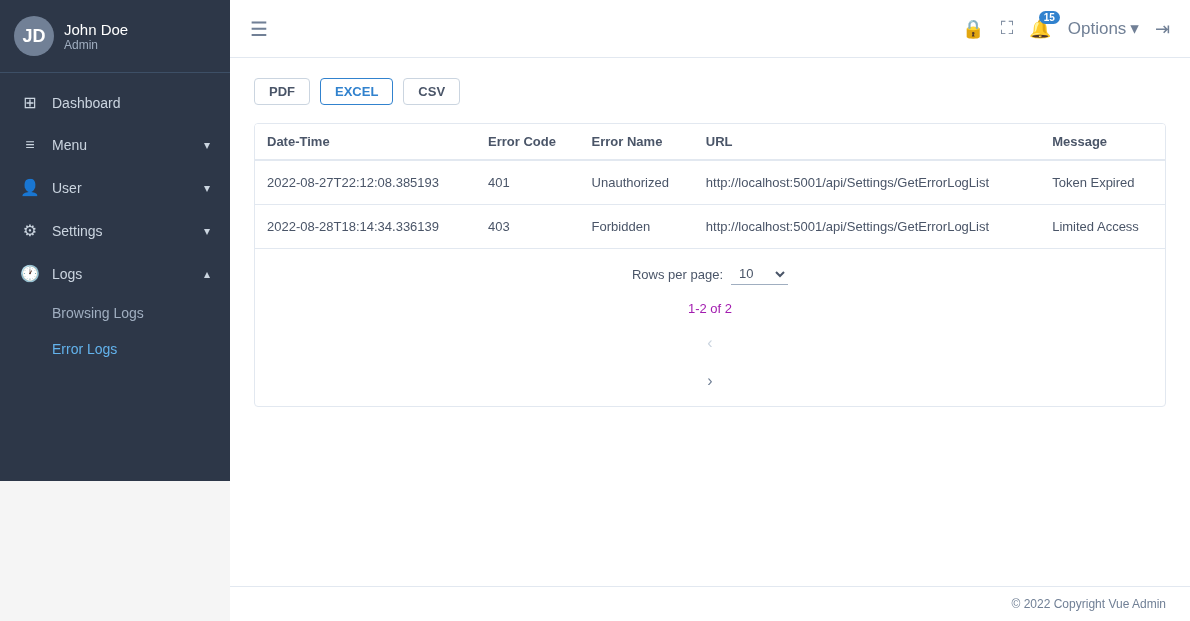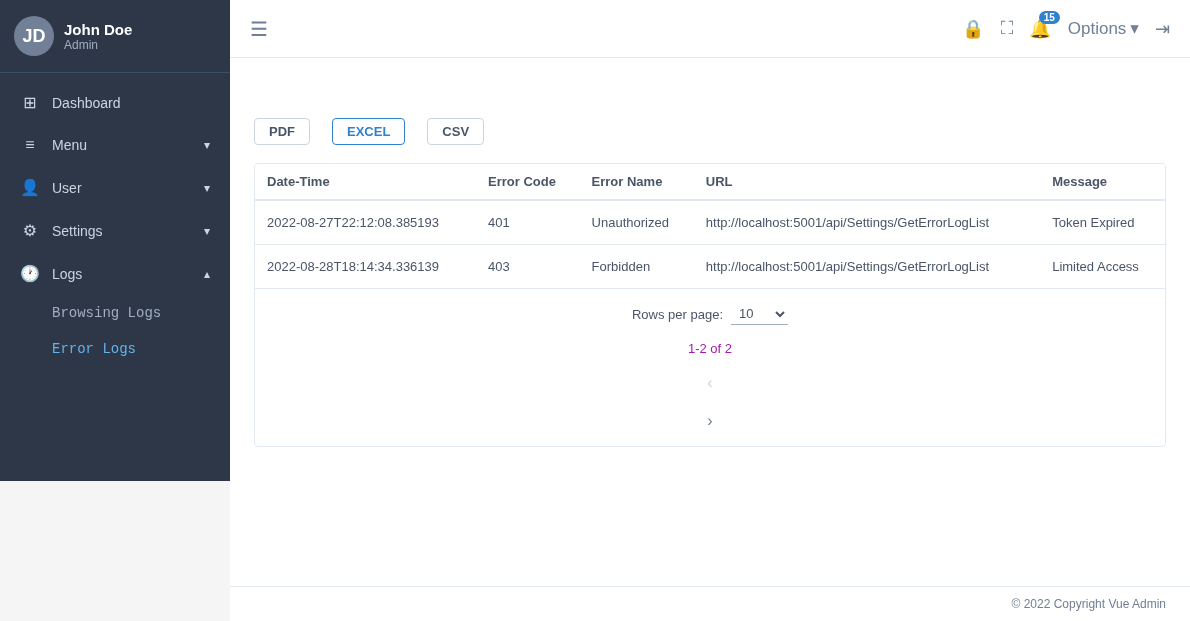--- a/index.html
+++ b/index.html
@@ -25,21 +25,21 @@
       width: 40px;
       height: 40px;
       border-radius: 50%;
       background: #718096;
       margin-right: 10px;
       flex-shrink: 0;
       display: flex; align-items: center; justify-content: center;
       font-size: 18px; color: #fff; font-weight: bold;
       overflow: hidden;
     }
-    .sidebar-user-info .user-name { color: #fff; font-weight: 700; font-size: 15px; }
+    .sidebar-user-info .user-name { color: #fff; font-weight: 400; font-size: 15px; }
     .sidebar-user-info .user-role { color: #a0aec0; font-size: 12px; }
 
     .sidebar-nav { flex: 1; overflow-y: auto; padding-top: 8px; }
     .sidebar-nav-item {
       display: flex;
       align-items: center;
       padding: 12px 20px;
       cursor: pointer;
       color: #cbd5e0;
       font-size: 14px;
@@ -51,21 +51,20 @@
     .sidebar-nav-item .nav-chevron { font-size: 12px; }
 
     .sidebar-sub-item {
       display: flex;
       align-items: center;
       padding: 10px 20px 10px 52px;
       cursor: pointer;
       color: #a0aec0;
       font-size: 14px;
       transition: background 0.15s;
-      font-family: Liberation Mono, monospace;
     }
     .sidebar-sub-item.active { color: #63b3ed; }
 
     
     .main {
       flex: 1;
       display: flex;
       flex-direction: column;
       height: 621px;
       overflow: hidden;
@@ -105,21 +104,21 @@
 
     
     .content {
       flex: 1;
       padding: 20px 24px;
       overflow-y: auto;
       background: #fff;
     }
 
     
-    .export-buttons { display: flex; gap: 22px; margin-bottom: 18px; margin-top: 40px; }
+    .export-buttons { display: flex; gap: 10px; margin-bottom: 18px; }
     .export-btn {
       border: 1px solid #cbd5e0;
       background: #fff;
       padding: 5px 14px;
       border-radius: 4px;
       font-size: 13px;
       font-weight: 600;
       cursor: pointer;
       color: #4a5568;
       transition: background 0.15s;

